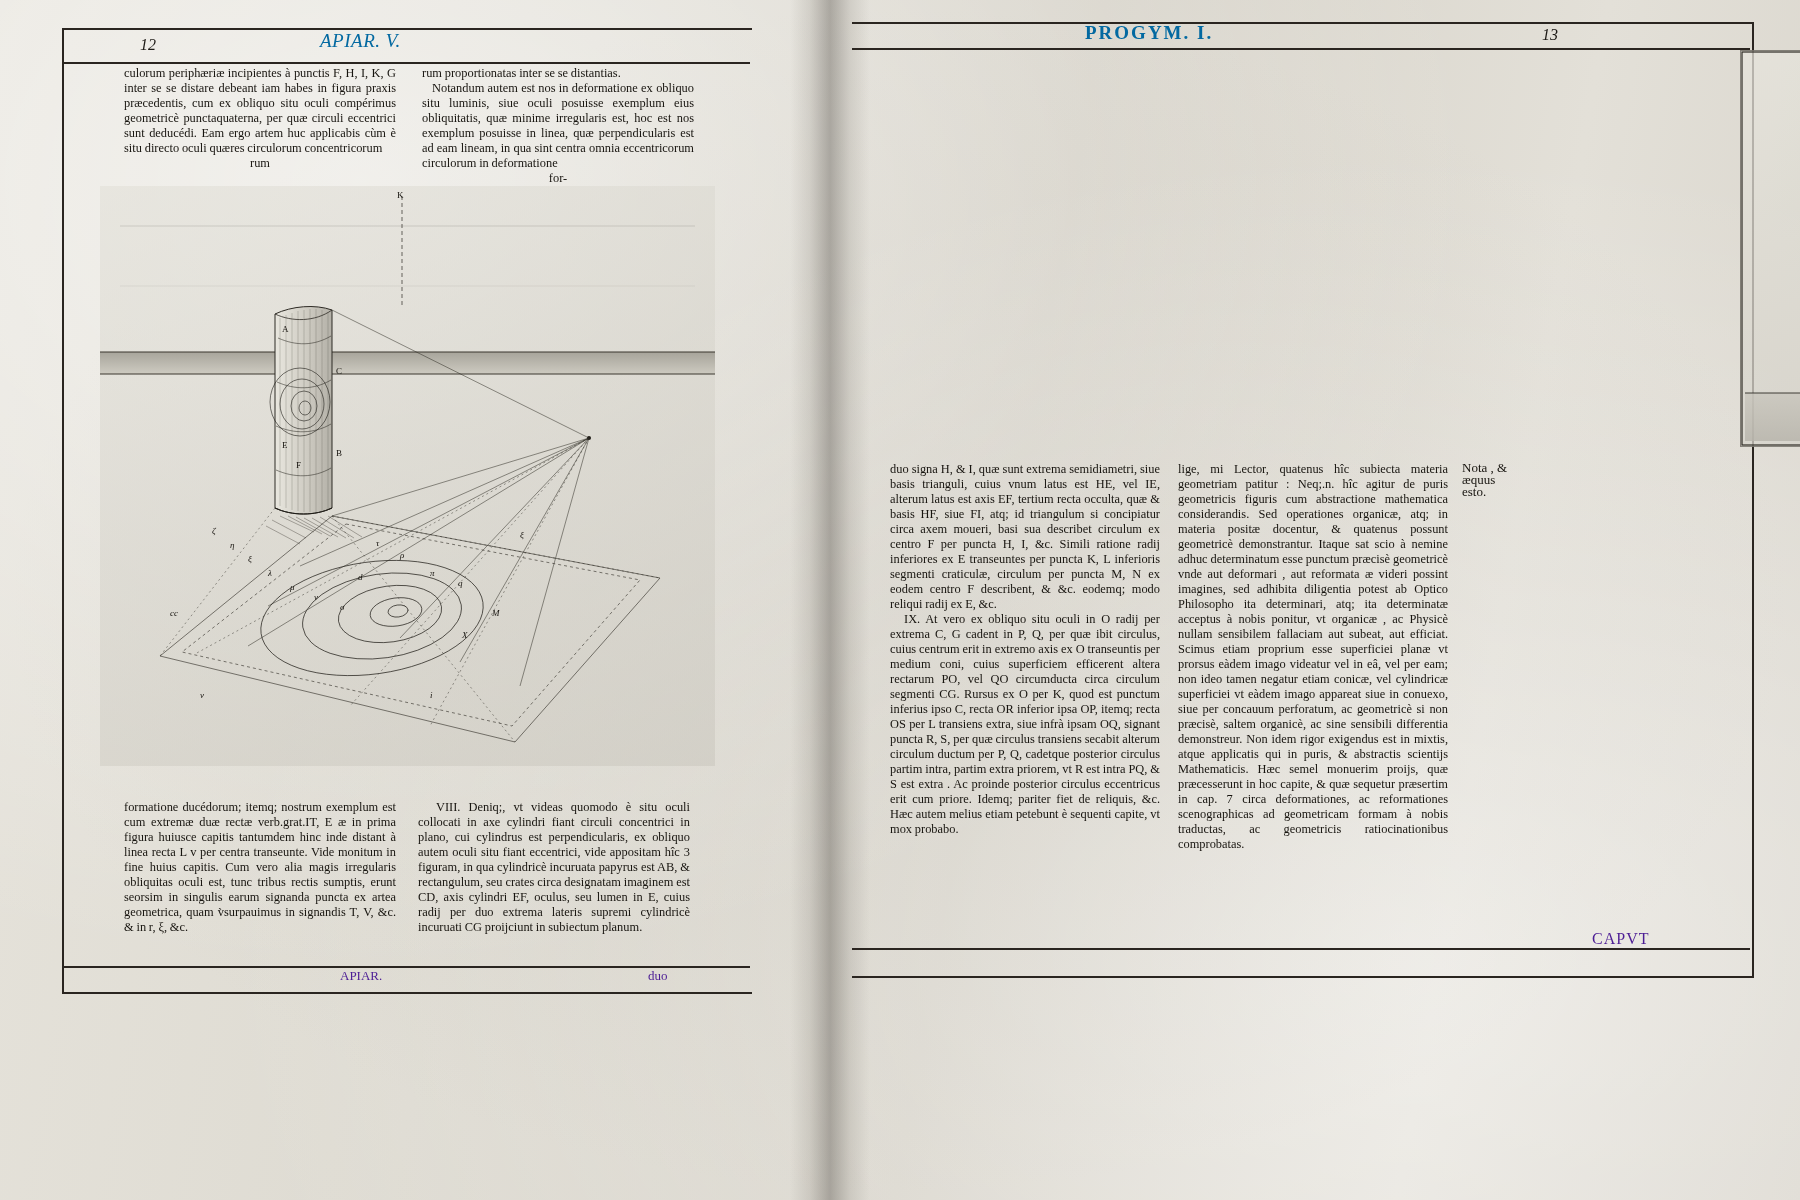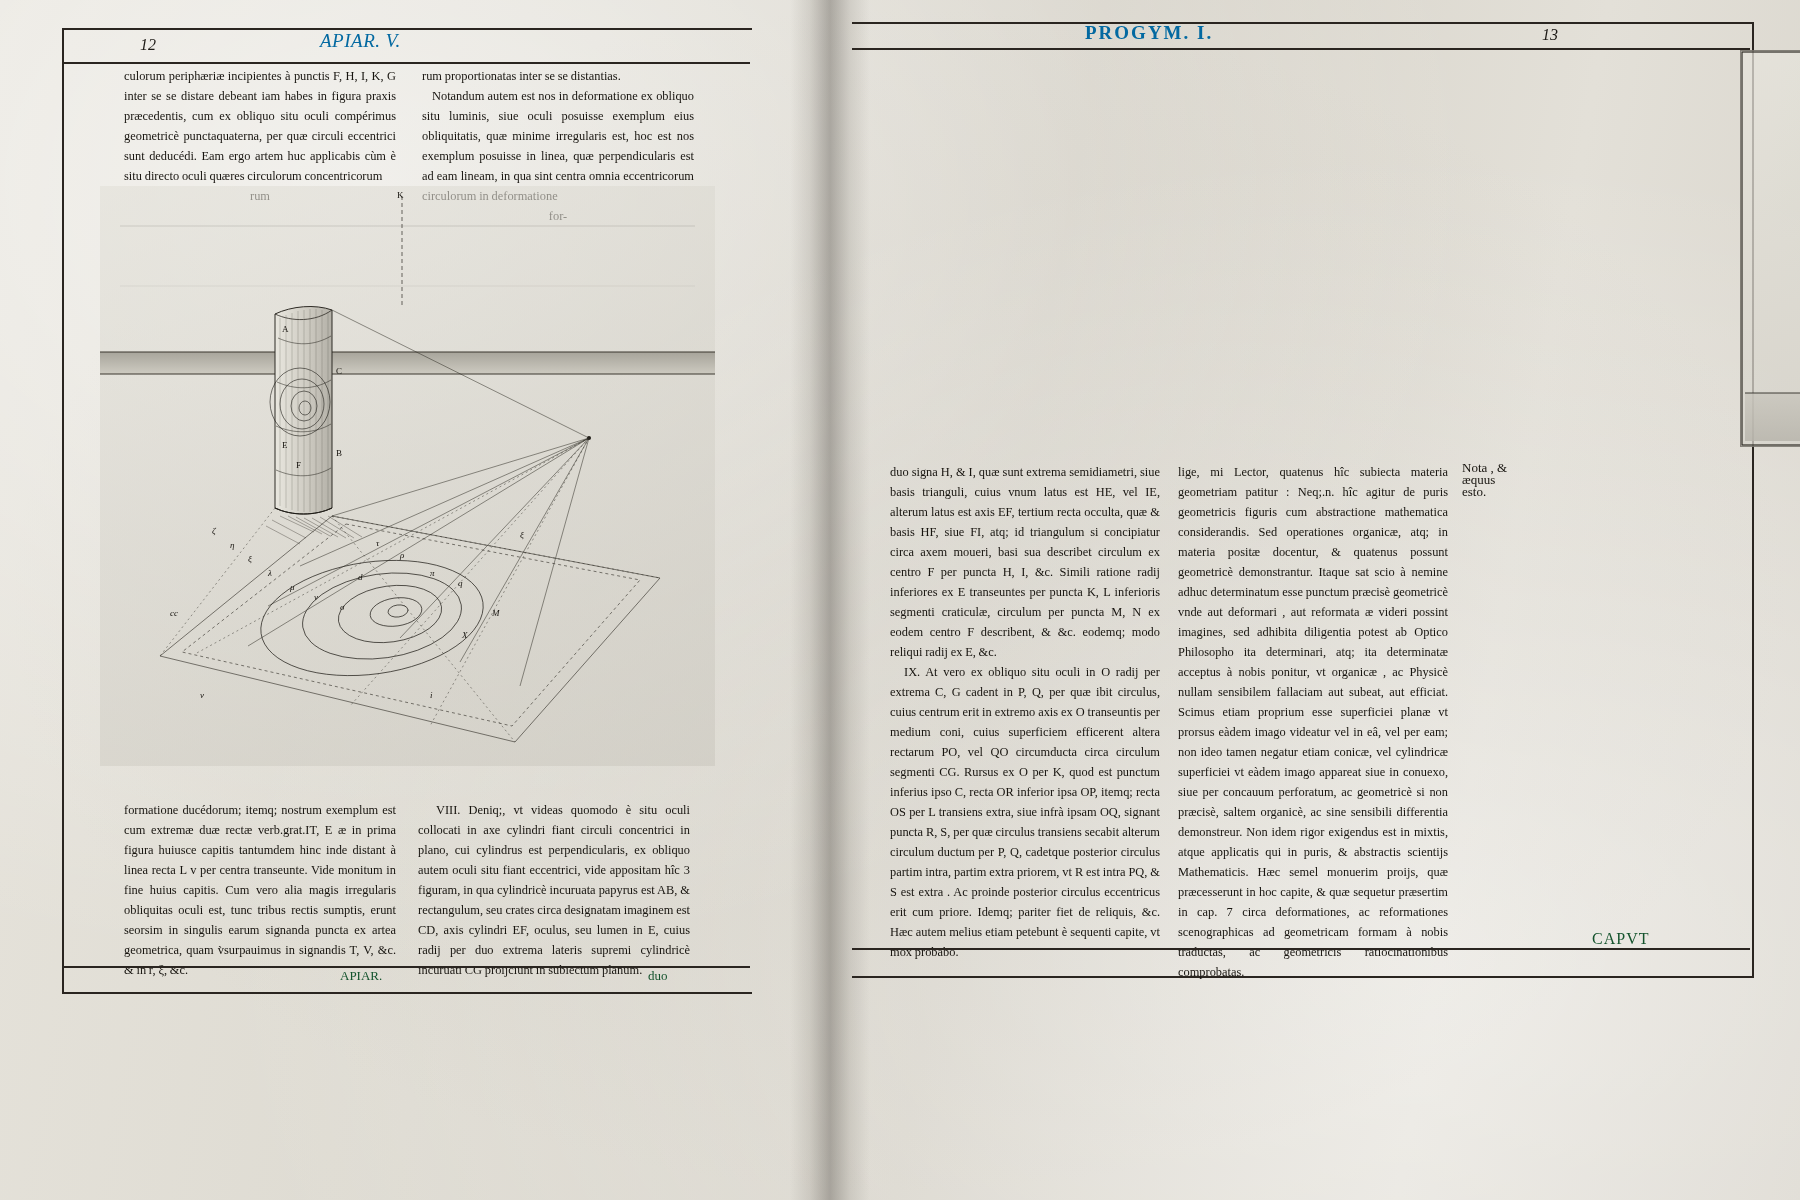--- a/index.html
+++ b/index.html
@@ -51,30 +51,30 @@
   }
   .hdr-rule{
     position:absolute;height:1.5px;background:#2a2520;
   }
   .pageno{
     position:absolute;font-size:16px;font-style:italic;color:#1d1a16;
   }
   .col{
     position:absolute;
     font-size:12.4px;
-    line-height:20px;
+    line-height:15px;
     color:#17140f;
     text-align:justify;
     hyphens:none;
     word-spacing:-0.3px;
   }
   .col p{margin:0;}
   .centered{text-align:center;}
   .catch{
-    position:absolute;font-size:13px;color:#14532d;
+    position:absolute;font-size:13px;color:#4c1d95;
   }
   .marginnote{
     position:absolute;font-size:13px;line-height:12px;color:#17140f;width:58px;
   }
   
   .plate{
     position:absolute;
     background:linear-gradient(160deg, rgba(230,228,220,0.75), rgba(206,203,194,0.75));
     border:1px solid rgba(60,56,50,0.55);
     overflow:hidden;

